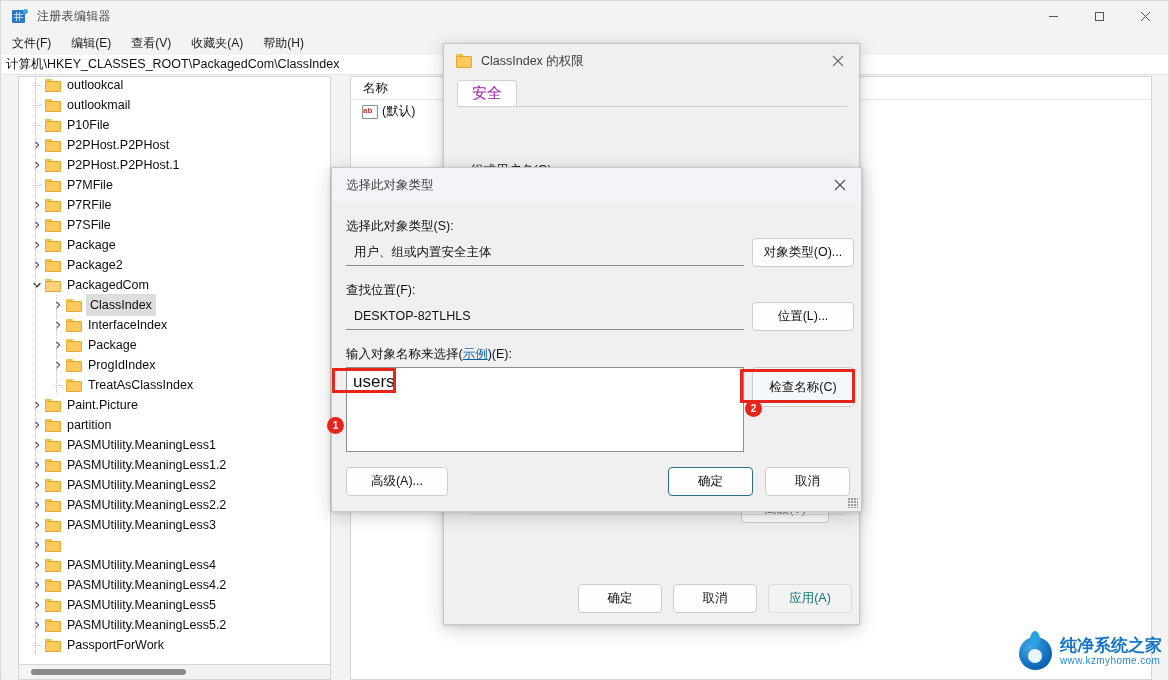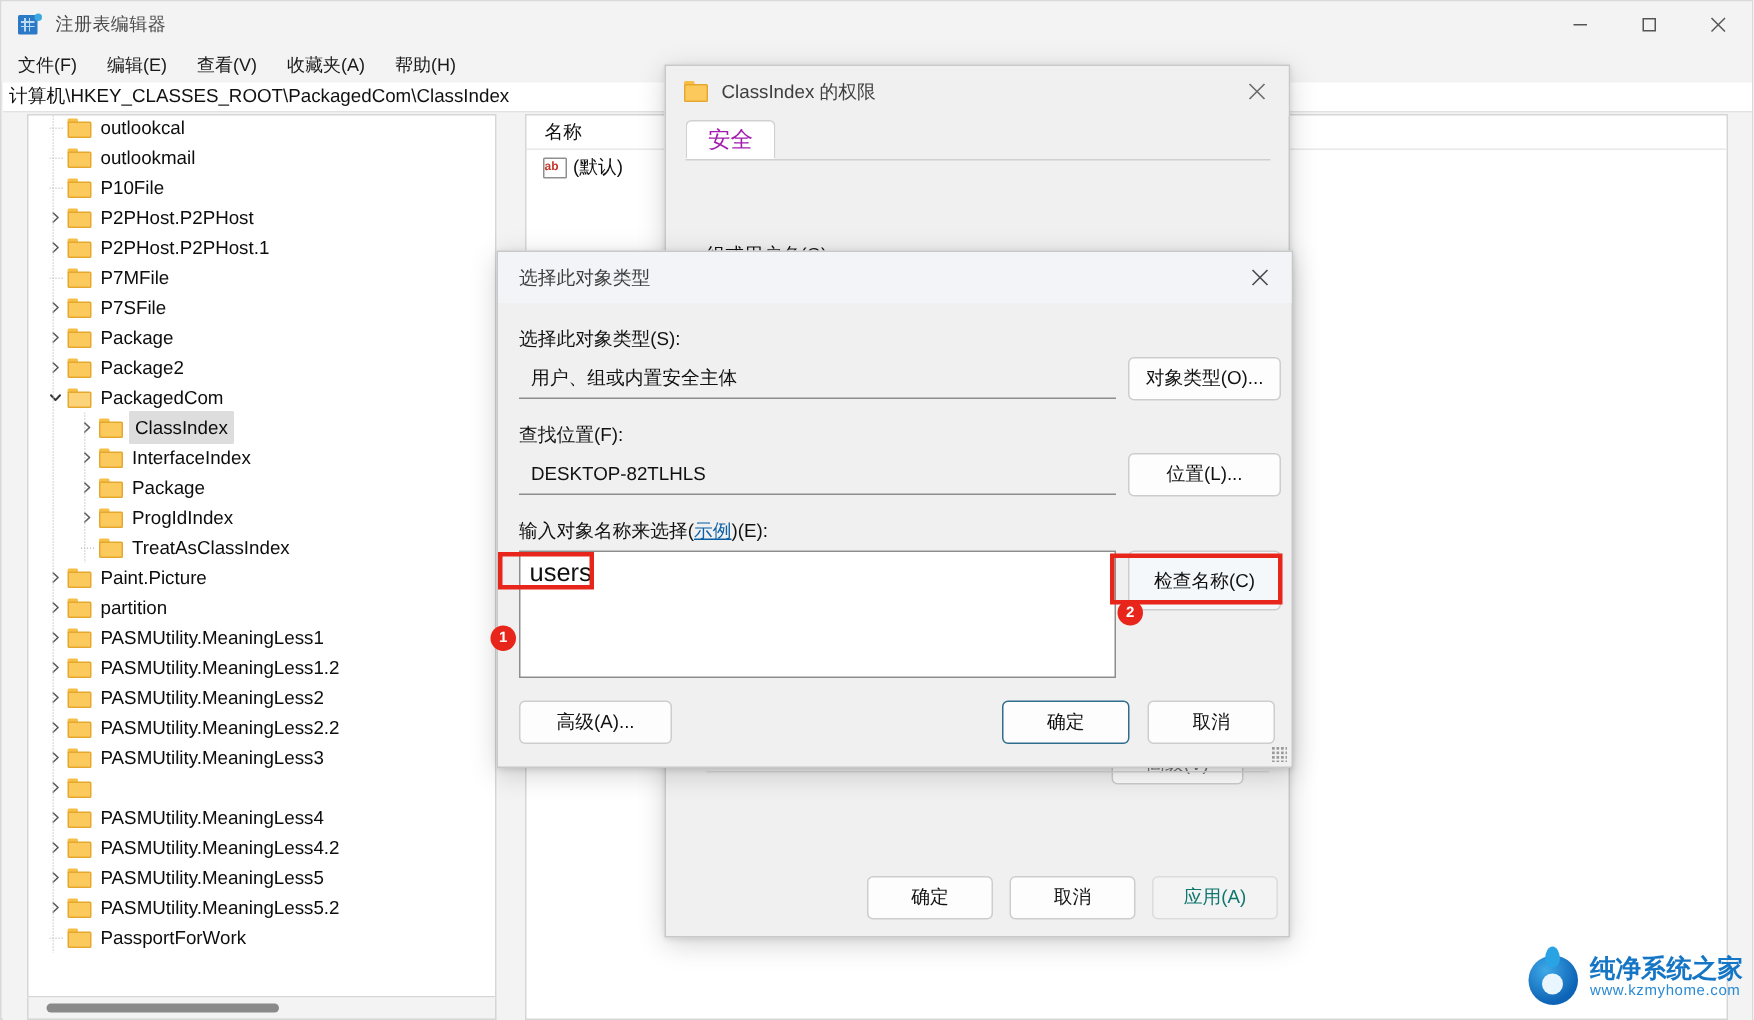--- a/index.html
+++ b/index.html
@@ -391,20 +391,33 @@
               <div class="dots-v" style="left: 16px;"></div>
               <div class="chev">
                 <svg width="8" height="8" viewBox="0 0 8 8">
                   <path d="M2.5 1 L5.7 4 L2.5 7" fill="none" stroke="#5a5a5a" stroke-width="1.1" stroke-linecap="round" stroke-linejoin="round"></path>
                 </svg>
               </div>
               <div class="folder">
                 <div class="tab"></div>
                 <div class="body"></div>
               </div>
+              <div class="tree-label">P7RFile</div>
+            </div>
+            <div class="tree-row" style="padding-left: 10px;">
+              <div class="dots-v" style="left: 16px;"></div>
+              <div class="chev">
+                <svg width="8" height="8" viewBox="0 0 8 8">
+                  <path d="M2.5 1 L5.7 4 L2.5 7" fill="none" stroke="#5a5a5a" stroke-width="1.1" stroke-linecap="round" stroke-linejoin="round"></path>
+                </svg>
+              </div>
+              <div class="folder">
+                <div class="tab"></div>
+                <div class="body"></div>
+              </div>
               <div class="tree-label">P7SFile</div>
             </div>
             <div class="tree-row" style="padding-left: 10px;">
               <div class="dots-v" style="left: 16px;"></div>
               <div class="chev">
                 <svg width="8" height="8" viewBox="0 0 8 8">
                   <path d="M2.5 1 L5.7 4 L2.5 7" fill="none" stroke="#5a5a5a" stroke-width="1.1" stroke-linecap="round" stroke-linejoin="round"></path>
                 </svg>
               </div>
               <div class="folder">

